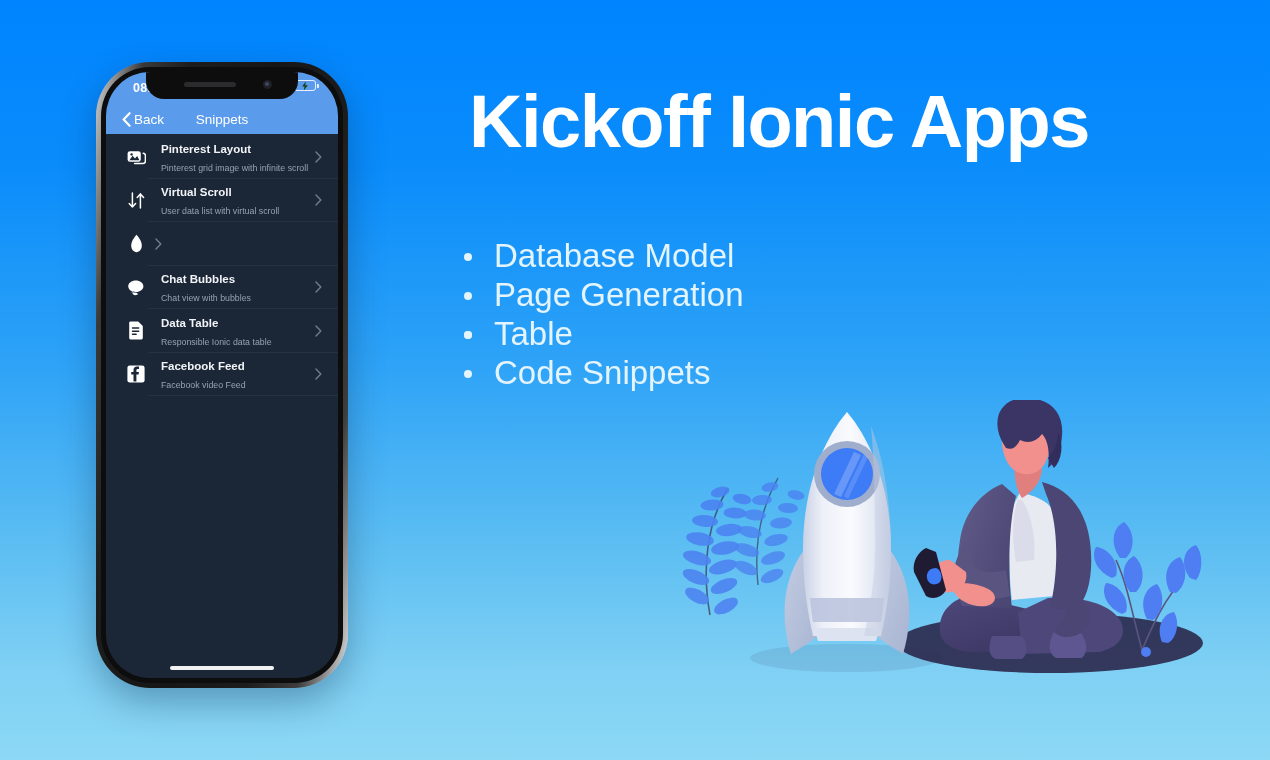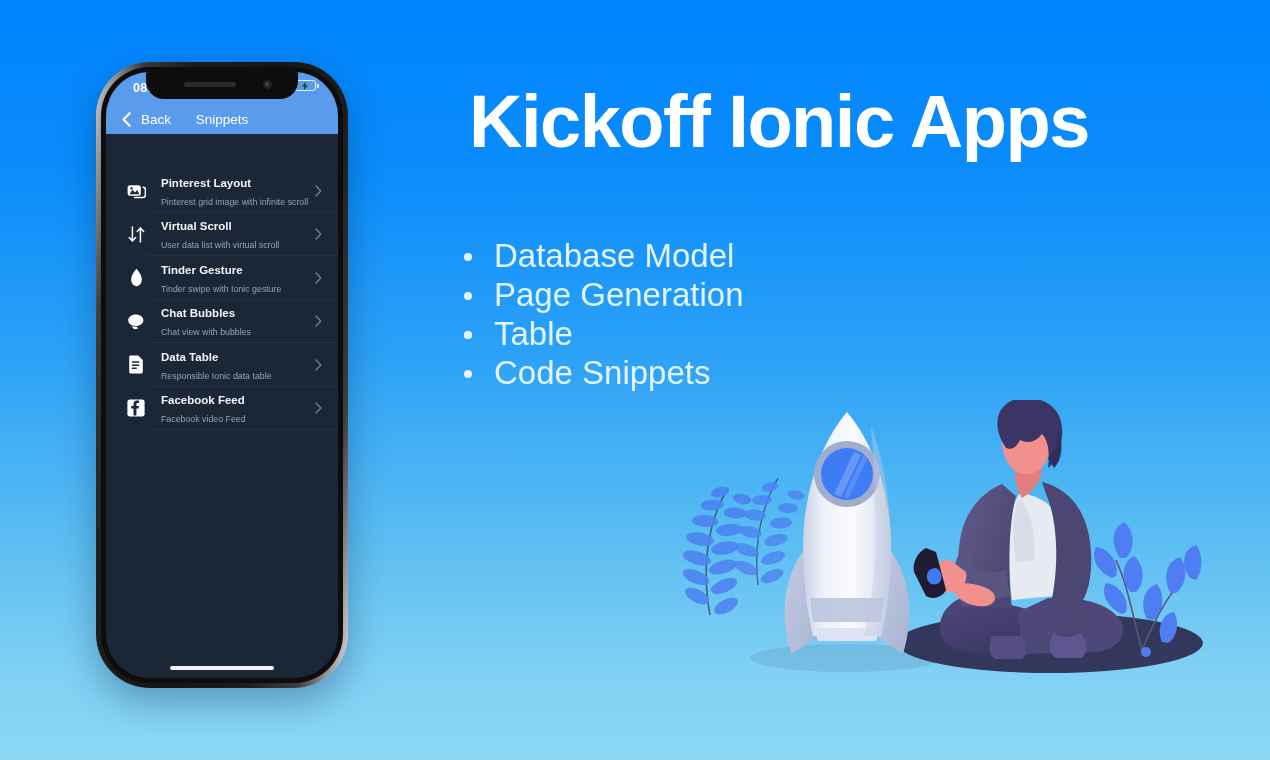--- a/index.html
+++ b/index.html
@@ -175,42 +175,41 @@
   #nav-bar {
     position: relative;
     height: 30px;
     background: #5b9beb;
     color: #ffffff;
   }
   #nav-back {
     position: absolute;
     left: 16px; top: 0;
     height: 30px;
-    display: flex; align-items: center; gap: 10px;
+    display: flex; align-items: center; gap: 3px;
     font-size: 13.5px;
     justify-content: space-between;
   }
   #nav-back-chevron {
     width: 9px; height: 15px;
   }
   #nav-title {
     position: absolute;
     left: 0; right: 0; top: 0;
     height: 30px;
     display: flex; align-items: center; justify-content: center;
     font-size: 13.5px;
     font-weight: normal;
   }
 
   #snippet-list {
     position: relative;
     background: #1b2736;
     height: calc(100% - 62px);
-    padding-top: 8px;
-    margin-top: 27px;
+    padding-top: 1px;
   }
   .snippet-row {
     position: relative;
     display: flex;
     align-items: center;
     height: 43.5px;
     padding: 0 14px 0 14px;
   }
   .snippet-row::after {
     content: '';
@@ -485,24 +484,20 @@
               </svg>
           </span>
         </div>
 
         <div class="snippet-row">
           <span class="snippet-icon">
             <svg width="17" height="19" viewBox="0 0 17 19">
               <path d="M8.5 0.8 C8.5 0.8 3.2 6.2 3.2 11.6 C3.2 15.5 5.6 18.2 8.5 18.2 C11.4 18.2 13.8 15.5 13.8 11.6 C13.8 6.2 8.5 0.8 8.5 0.8 Z" fill="#ffffff"></path>
             </svg>
           </span>
-          <span class="snippet-text">
-            <span class="snippet-title">Tinder Gesture</span>
-            <span class="snippet-sub">Tinder swipe with Ionic gesture</span>
-          </span>
           <span class="snippet-chevron">
             <svg width="7" height="12" viewBox="0 0 7 12">
                 <path d="M1 1 L5.8 6 L1 11" stroke="currentColor" stroke-width="1.4" fill="none" stroke-linecap="round" stroke-linejoin="round"></path>
               </svg>
           </span>
         </div>
 
         <div class="snippet-row">
           <span class="snippet-icon">
             <svg width="19" height="19" viewBox="0 0 19 19">

